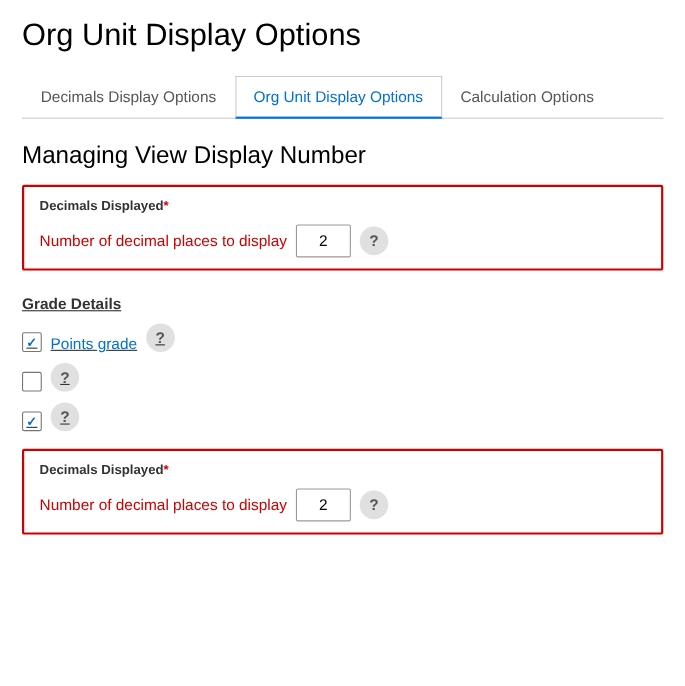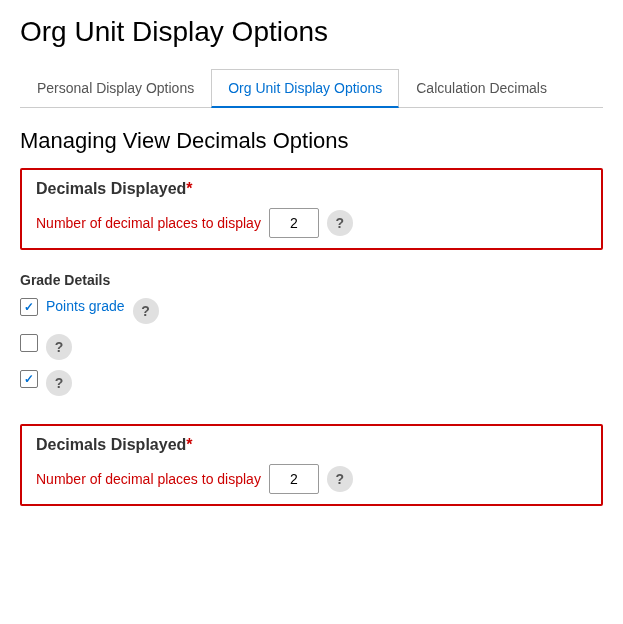--- a/index.html
+++ b/index.html
@@ -49,21 +49,21 @@
       color: #000;
       margin-bottom: 14px;
     }
     .red-box {
       border: 2px solid #c00;
       padding: 10px 14px;
       margin-bottom: 22px;
       border-radius: 2px;
     }
     .field-label {
-      font-size: 16px;
+      font-size: 12px;
       font-weight: 600;
       color: #333;
       margin-bottom: 6px;
     }
     .field-label .required {
       color: #c00;
     }
     .field-row {
       display: flex;
       align-items: center;
@@ -97,25 +97,26 @@
       font-weight: bold;
       color: #555;
     }
     .subsection-title {
       font-size: 14px;
       font-weight: 600;
       color: #333;
       margin-bottom: 10px;
     }
     .grade-detail-section {
-      margin-bottom: 28px;
+      margin-bottom: 16px;
+      text-decoration: underline;
     }
     .checkbox-row {
       display: flex;
-      align-items: flex-start;
+      align-items: flex-end;
       gap: 8px;
       margin-bottom: 10px;
     }
     .checkbox-row label {
       font-size: 14px;
       color: #0070d2;
       cursor: pointer;
     }
     .checkbox-custom {
       width: 18px;
@@ -142,26 +143,26 @@
       margin-bottom: 0;
     }
   </style>
 </head>
 <body>
 
 <div class="page-container">
   <h1 class="page-title">Org Unit Display Options</h1>
 
   <div class="tabs">
-    <div class="tab">Personal Display Options</div>
+    <div class="tab">Decimals Display Options</div>
     <div class="tab active">Org Unit Display Options</div>
-    <div class="tab">Calculation Decimals</div>
+    <div class="tab">Calculation Options</div>
   </div>
 
-  <h2 class="section-title">Managing View Decimals Options</h2>
+  <h2 class="section-title">Managing View Display Number</h2>
 
   <div class="red-box">
     <div class="field-label">
       <span>Decimals Displayed</span><span class="required">*</span>
     </div>
     <div class="field-row">
       <span class="field-row-label">Number of decimal places to display</span>
       <input class="number-input" type="text" value="2" style="">
       <button class="help-btn">?</button>
     </div>

